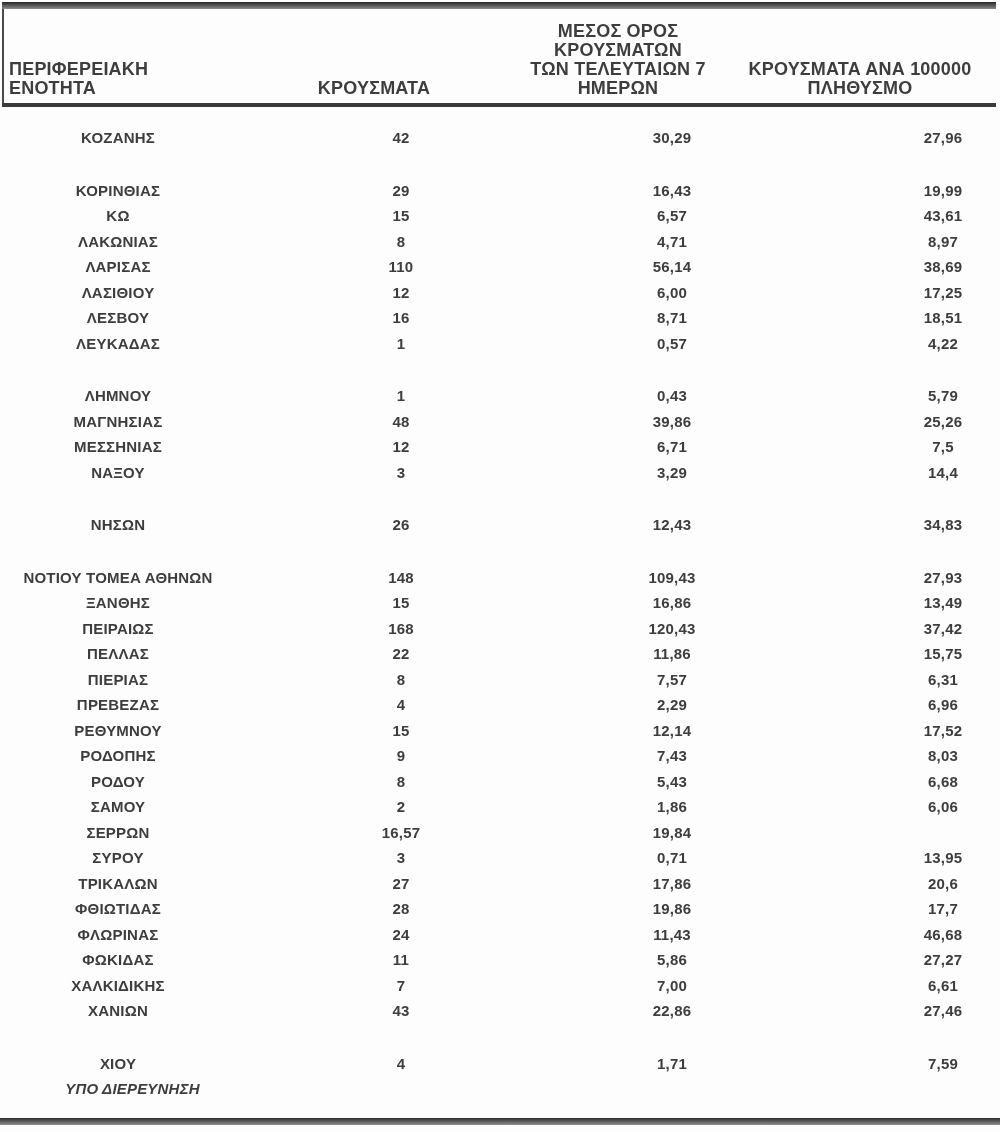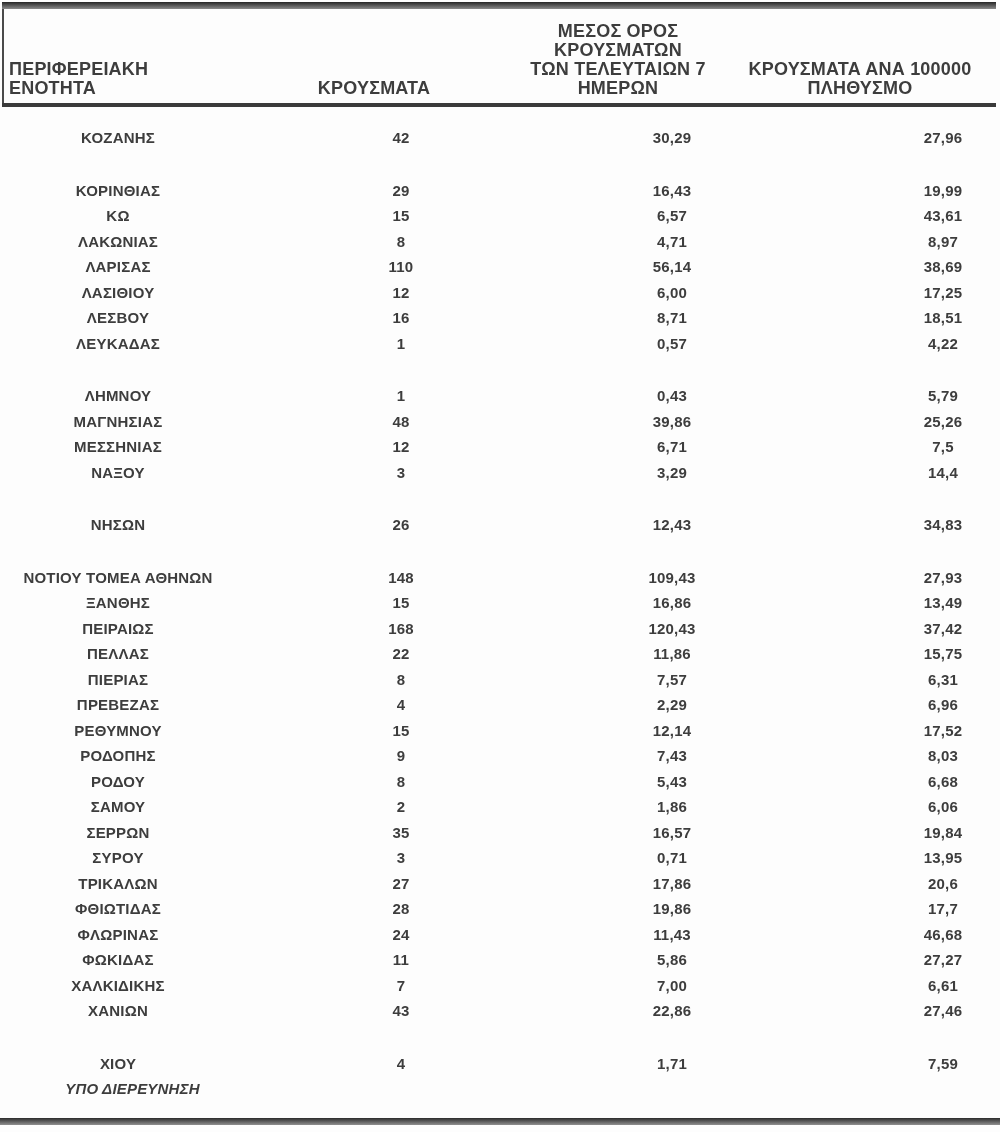--- a/index.html
+++ b/index.html
@@ -226,21 +226,20 @@
         <div class="cell">6,68</div>
       </div>
       <div class="row">
         <div class="cell">ΣΑΜΟΥ</div>
         <div class="cell">2</div>
         <div class="cell">1,86</div>
         <div class="cell">6,06</div>
       </div>
       <div class="row">
         <div class="cell">ΣΕΡΡΩΝ</div>
-        <div class="cell">35</div>
         <div class="cell">16,57</div>
         <div class="cell">19,84</div>
       </div>
       <div class="row">
         <div class="cell">ΣΥΡΟΥ</div>
         <div class="cell">3</div>
         <div class="cell">0,71</div>
         <div class="cell">13,95</div>
       </div>
       <div class="row">

